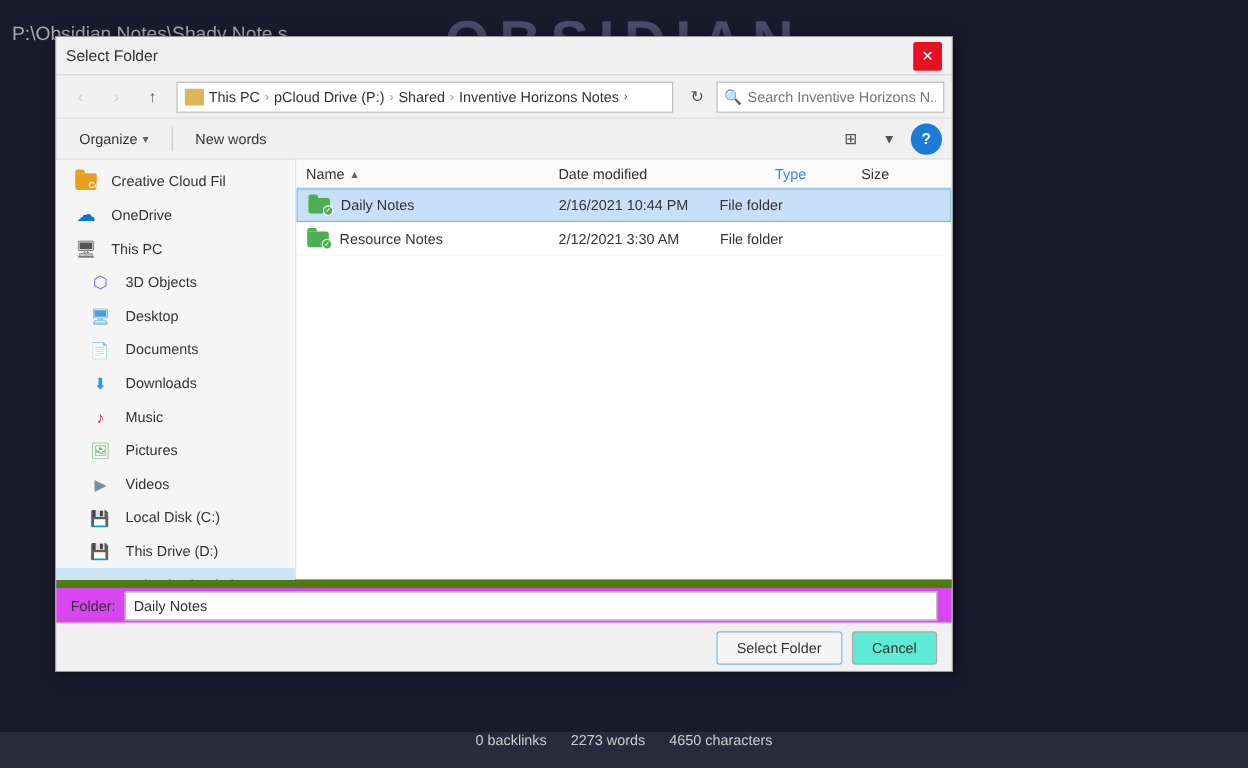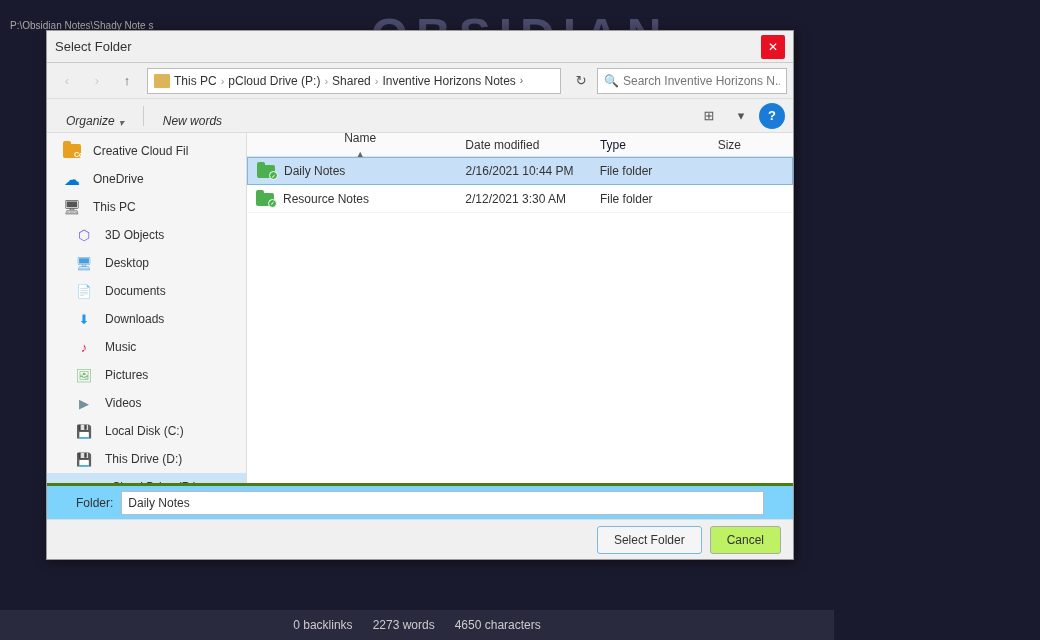--- a/index.html
+++ b/index.html
@@ -25,34 +25,33 @@
       letter-spacing: 8px;
       color: #4a4a6a;
       padding-top: 8px;
       user-select: none;
     }
 
     .bg-path {
       position: absolute;
       top: 20px;
       left: 10px;
-      font-size: 10px;
+      font-size: 16px;
       color: #aaa;
     }
 
     
     .status-bar {
       position: absolute;
       bottom: 0;
       left: 0;
-      width: 834px;
+      width: 1040px;
       height: 30px;
       background: #2a2a3e;
       display: flex;
-      align-items: center;
       justify-content: center;
       gap: 20px;
       color: #ccc;
       font-size: 12px;
     }
 
     
     .dialog {
       position: absolute;
       top: 30px;
@@ -206,26 +205,25 @@
       flex-shrink: 0;
     }
 
     .toolbar-btn {
       height: 26px;
       padding: 0 10px;
       background: transparent;
       border: 1px solid transparent;
       cursor: pointer;
       display: flex;
-      align-items: flex-end;
+      align-items: center;
       gap: 4px;
       font-size: 12px;
       color: #333;
       border-radius: 3px;
-      font-style: italic;
     }
 
     .toolbar-dropdown {
       font-size: 10px;
       color: #666;
     }
 
     .toolbar-separator {
       width: 1px;
       height: 20px;
@@ -339,25 +337,24 @@
 
     .col-name {
       width: 250px;
       font-size: 12px;
       color: #333;
       font-weight: normal;
       cursor: pointer;
       display: flex;
       align-items: center;
       gap: 4px;
-      flex-direction: column;
     }
 
     .col-date { width: 160px; font-size: 12px; color: #333; }
-    .col-type { width: 140px; font-size: 12px; color: #0f172a; }
+    .col-type { width: 140px; font-size: 12px; color: #3b82f6; text-align: center; }
     .col-size { width: 80px; font-size: 12px; color: #333; }
 
     .sort-arrow { font-size: 9px; color: #666; }
 
     
     .file-row {
       display: flex;
       align-items: center;
       height: 28px;
       padding: 0 8px;
@@ -430,25 +427,25 @@
       gap: 4px;
     }
 
     .file-date-cell { width: 160px; font-size: 12px; color: #333; }
     .file-type-cell { width: 140px; font-size: 12px; color: #333; }
     .file-size-cell { width: 80px; font-size: 12px; color: #333; }
 
     
     .bottom-bar {
       height: 36px;
-      background: #7dd3fc;
-      border-top: 3px solid #4d7c0f;
-      display: flex;
-      align-items: center;
-      padding: 0 29px;
+      background: #d946ef;
+      border-top: 7px solid #4d7c0f;
+      display: flex;
+      align-items: center;
+      padding: 0 12px;
       gap: 8px;
       flex-shrink: 0;
     }
 
     .folder-label {
       font-size: 12px;
       color: #333;
       white-space: nowrap;
     }
 
@@ -473,21 +470,21 @@
       padding: 0 12px;
       gap: 8px;
       flex-shrink: 0;
       border-top: 1px solid #ddd;
     }
 
     .action-btn {
       height: 28px;
       padding: 0 16px;
       border: 1px solid #aaa;
-      background: #bef264;
+      background: #5eead4;
       cursor: pointer;
       font-size: 12px;
       color: #333;
       border-radius: 3px;
     }
     .action-btn.primary {
       background: #f5f5f5;
       border-color: #7ab8e8;
     }
   </style>

